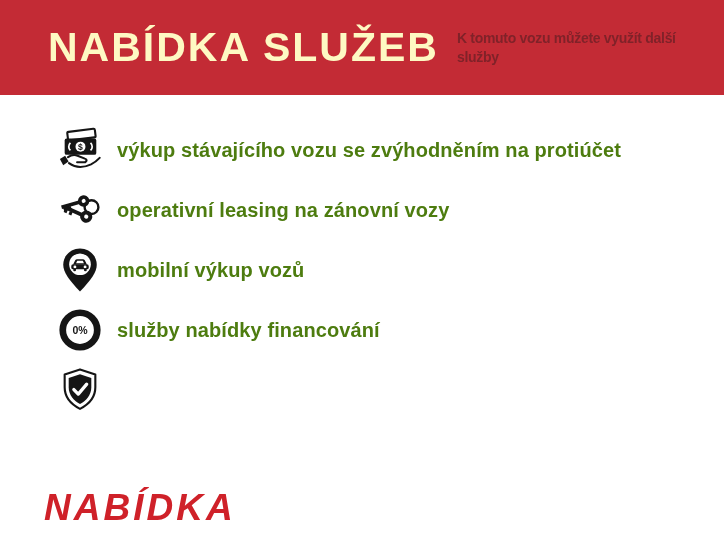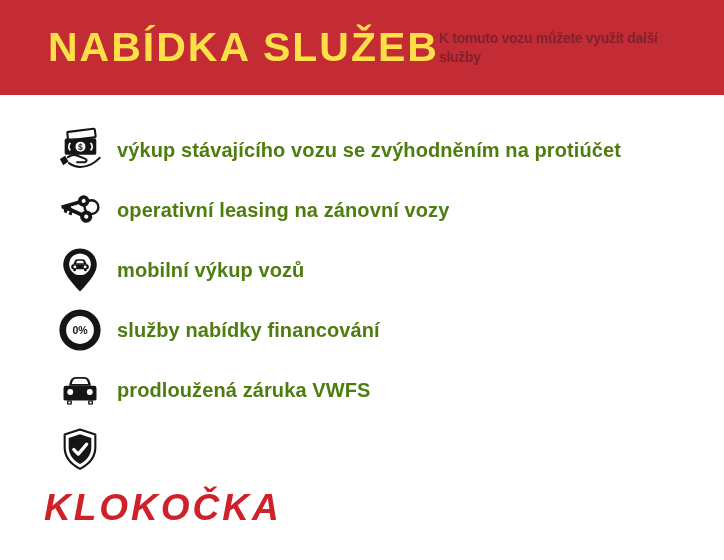--- a/index.html
+++ b/index.html
@@ -22,36 +22,36 @@
     height: 95px;
     background: #c32b35;
     display: flex;
     align-items: center;
     justify-content: space-between;
     box-sizing: border-box;
     padding: 0 48px;
   }
   .banner-title {
     margin: 0;
-    color: #fde047;
+    color: #fef9c3;
     font-size: 41px;
     font-weight: 700;
     letter-spacing: 2px;
     white-space: nowrap;
   }
   .banner-subtitle {
     margin: 0;
     color: #802229;
     font-size: 14px;
     font-weight: 700;
     line-height: 1.32;
     letter-spacing: -0.3px;
     text-align: left;
   }
-  .banner-subtitle span { display: block; }
+  .banner-subtitle span { display: block; margin-left: 18px; }
   
   .services {
     margin-top: 25px;
   }
   .service-row {
     height: 60px;
     display: flex;
     align-items: center;
     padding-left: 56px;
   }
@@ -159,44 +159,28 @@
     <div class="service-row">
       <span class="service-icon">
         <svg viewBox="0 0 48 48">
           <circle cx="24" cy="24" r="18" fill="none" stroke="#151515" stroke-width="7"></circle>
           <text x="24" y="28" text-anchor="middle" font-size="11" font-weight="bold" fill="#151515">0%</text>
         </svg>
       </span>
       <span class="service-label">služby nabídky financování</span>
     </div>
 
-    <div class="service-row">
-      <span class="service-icon">
-        <svg viewBox="0 0 48 48">
-          <path d="M13 17.5 q1.5 -7 6.3 -7 h9.4 q4.8 0 6.3 7 l0.4 2 h-22.8 z" fill="#151515"></path>
-          <path d="M15.8 16.5 q1 -4.2 3.9 -4.2 h8.6 q2.9 0 3.9 4.2 l0.3 1.2 h-17 z" fill="#ffffff"></path>
-          <path d="M9 19.5 h30 q2.2 0 2.2 2.6 v11.2 q0 1.6 -1.6 1.6 h-31.2 q-1.6 0 -1.6 -1.6 v-11.2 q0 -2.6 2.2 -2.6 z" fill="#151515"></path>
-          <circle cx="13.8" cy="26" r="3.1" fill="#ffffff"></circle>
-          <circle cx="34.2" cy="26" r="3.1" fill="#ffffff"></circle>
-          <rect x="10.5" y="34.9" width="5" height="4.3" fill="#151515"></rect>
-          <rect x="32.5" y="34.9" width="5" height="4.3" fill="#151515"></rect>
-          <rect x="11.9" y="36.1" width="2.2" height="1.9" fill="#ffffff"></rect>
-          <rect x="33.9" y="36.1" width="2.2" height="1.9" fill="#ffffff"></rect>
-        </svg>
-      </span>
-      <span class="service-label">prodloužená záruka VWFS</span>
-    </div>
 
     <div class="service-row">
       <span class="service-icon">
         <svg viewBox="0 0 48 48">
           <path d="M24 2.5 l16 5.3 v13.4 c0 10.6 -7.5 18.2 -16 22.5 c-8.5 -4.3 -16 -11.9 -16 -22.5 V7.8 z" fill="none" stroke="#151515" stroke-width="2.2" stroke-linejoin="round"></path>
           <path d="M24 7.5 l11.8 3.9 v10 c0 8 -5.6 13.9 -11.8 17.3 c-6.2 -3.4 -11.8 -9.3 -11.8 -17.3 v-10 z" fill="#151515"></path>
           <path d="M17.6 23.5 l4.6 4.8 8.8 -10.4" fill="none" stroke="#ffffff" stroke-width="3.4" stroke-linecap="round" stroke-linejoin="round"></path>
         </svg>
       </span>
     </div>
 
   </div>
 
-  <div class="logo">KLOKOČKA</div>
+  <div class="logo">NABÍDKA</div>
 
 </div>
 
 </body></html>

